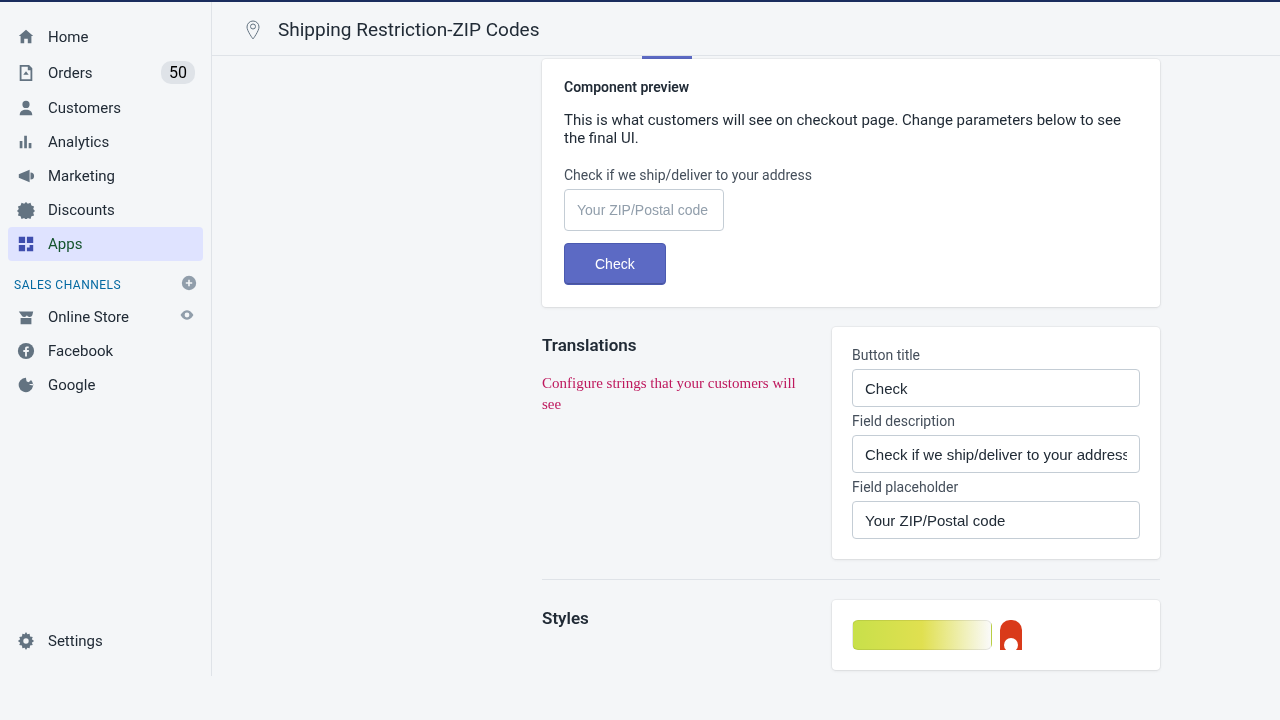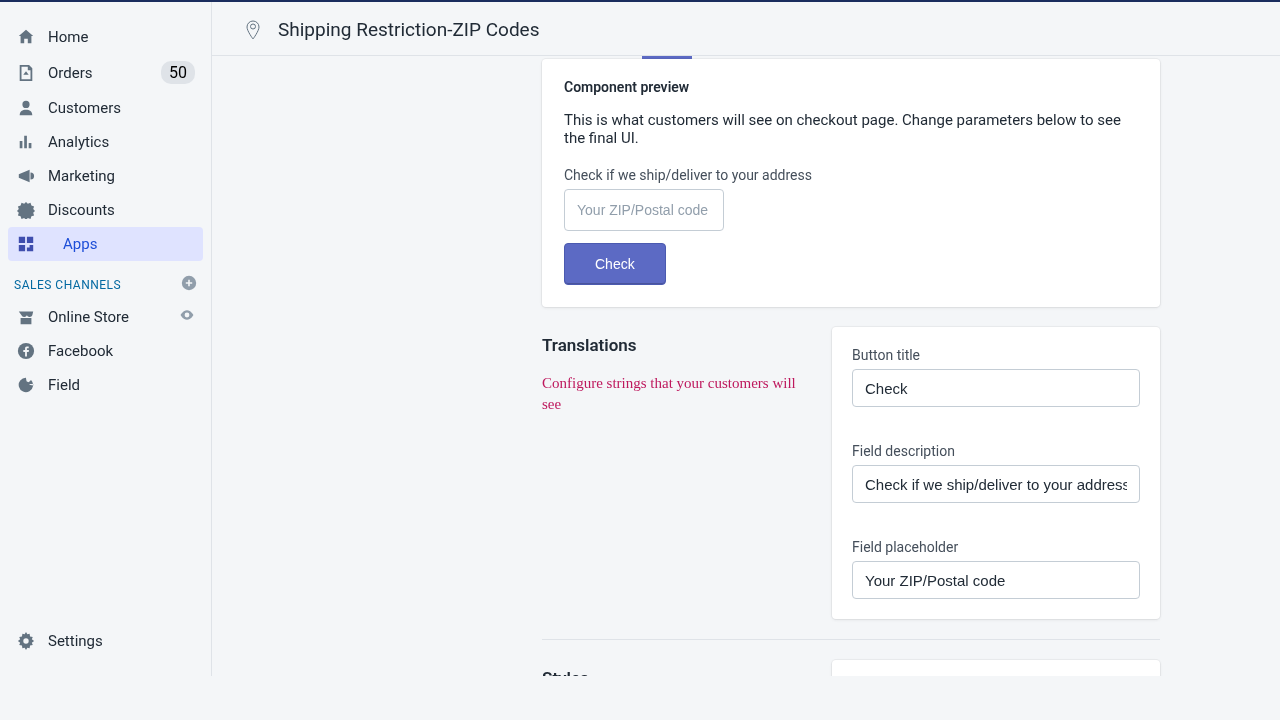--- a/index.html
+++ b/index.html
@@ -3,21 +3,21 @@
 <meta charset="utf-8">
 <style>
 * { box-sizing: border-box; margin: 0; padding: 0; }
 body { font-family: -apple-system, BlinkMacSystemFont, "Segoe UI", Roboto, sans-serif; background: #f4f6f8; color: #212b36; overflow: hidden; }
 .app { display: flex; height: 676px; width: 1280px; border-top: 2px solid #1a2d5e; }
 .sidebar { width: 212px; background: #f4f6f8; border-right: 1px solid #dfe3e8; display: flex; flex-direction: column; padding-top: 18px; }
 .nav-section { padding: 0 8px; }
 .nav-item { display: flex; align-items: center; padding: 7px 8px; border-radius: 4px; cursor: pointer; font-size: 15px; color: #212b36; }
 .nav-item .icon { width: 20px; height: 20px; margin-right: 12px; display: flex; align-items: center; justify-content: center; }
 .nav-item .icon svg { fill: #637381; }
-.nav-item.active { background: #dfe3ff; color: #1d4ed8; gap: 15px; }
+.nav-item.active { background: #dfe3ff; color: #14532d; }
 .nav-item.active .icon svg { fill: #3f4eae; }
 .nav-item .badge { margin-left: auto; background: #dfe3e8; color: #000000; font-size: 16px; padding: 2px 8px; border-radius: 10px; }
 .nav-item .trailing { margin-left: auto; }
 .nav-item .trailing svg { fill: #919eab; }
 .section-header { display: flex; align-items: center; padding: 14px 14px 6px; font-size: 12px; color: #0369a1; letter-spacing: 0.5px; }
 .section-header .plus { margin-left: auto; }
 .section-header .plus svg { fill: #919eab; }
 .sidebar-spacer { flex: 1; }
 .settings-row { padding: 0 8px 18px; }
 .main { flex: 1; display: flex; flex-direction: column; overflow: hidden; }
@@ -34,21 +34,21 @@
 .field-label { font-size: 14px; color: #454f5b; margin-bottom: 6px; display: block; }
 .zip-input { width: 160px; height: 42px; border: 1px solid #c4cdd5; border-radius: 4px; padding: 0 12px; font-size: 14px; color: #637381; background: #fff; }
 .zip-input::placeholder { color: #919eab; }
 .check-btn { display: inline-block; margin-top: 12px; background: #5c6ac4; color: #fff; border: 1px solid #4b5ab0; border-radius: 4px; padding: 12px 30px; font-size: 14px; cursor: pointer; box-shadow: inset 0 -1px 0 rgba(0,0,0,0.2); }
 .section-row { display: flex; margin: 20px 120px 0 330px; gap: 20px; }
 .section-left { width: 270px; padding-top: 8px; }
 .section-left h3 { font-size: 17px; font-weight: 600; margin-bottom: 18px; }
 .section-left p { font-size: 15px; color: #be185d; line-height: 1.4; font-family: Liberation Serif, serif; }
 .section-right { flex: 1; }
 .form-card { background: #fff; border-radius: 4px; box-shadow: 0 0 0 1px rgba(63,63,68,0.05), 0 1px 3px rgba(63,63,68,0.1); padding: 20px; }
-.form-group { margin-bottom: 36px; }
+.form-group { margin-bottom: 6px; }
 .form-group:last-child { margin-bottom: 0; }
 .form-group label { display: block; font-size: 14px; color: #454f5b; margin-bottom: 6px; }
 .form-group input { width: 100%; height: 38px; border: 1px solid #c4cdd5; border-radius: 4px; padding: 0 12px; font-size: 15px; color: #212b36; background: #fff; }
 .divider { height: 1px; background: #dfe3e8; margin: 20px 120px 0 330px; }
 .styles-row { display: flex; margin: 20px 120px 0 330px; gap: 20px; }
 .color-card { background: #fff; border-radius: 4px; box-shadow: 0 0 0 1px rgba(63,63,68,0.05), 0 1px 3px rgba(63,63,68,0.1); padding: 20px; display: flex; gap: 8px; align-items: flex-start; }
 .swatch-large { width: 140px; height: 30px; background: linear-gradient(90deg, #c8e04a 0%, #e0e050 50%, #fafafa 100%); border-radius: 6px; border: 1px solid rgba(0,0,0,0.08); }
 .swatch-small { width: 22px; height: 30px; background: #d93a1a; border-radius: 10px 10px 0 0; position: relative; }
 .swatch-small::after { content:""; position:absolute; bottom:-2px; left:4px; width:14px; height:14px; background:#fff; border-radius:50%; }
 </style>
@@ -146,21 +146,21 @@
             </svg>
           </span>
         <span>Facebook</span>
       </div>
       <div class="nav-item">
         <span class="icon">
             <svg viewBox="0 0 20 20" width="18" height="18">
               <path d="M10 2a8 8 0 105.6 2.4L13 7a4.5 4.5 0 102 4h-5V9h8c.1.5.2 1 .2 1.5A8 8 0 0110 2z"></path>
             </svg>
           </span>
-        <span>Field</span>
+        <span>Google</span>
       </div>
     </div>
 
     <div class="sidebar-spacer"></div>
 
     <div class="settings-row">
       <div class="nav-item">
         <span class="icon">
             <svg viewBox="0 0 20 20" width="18" height="18">
               <path d="M10 13a3 3 0 100-6 3 3 0 000 6zM10 0l1.5 2.5L14 2l.5 3 3 .5-1 2.5 2.5 2-2.5 2 1 2.5-3 .5-.5 3-2.5-.5L10 20l-1.5-2.5L6 18l-.5-3-3-.5 1-2.5L1 10l2.5-2-1-2.5 3-.5L6 2l2.5.5z"></path>

